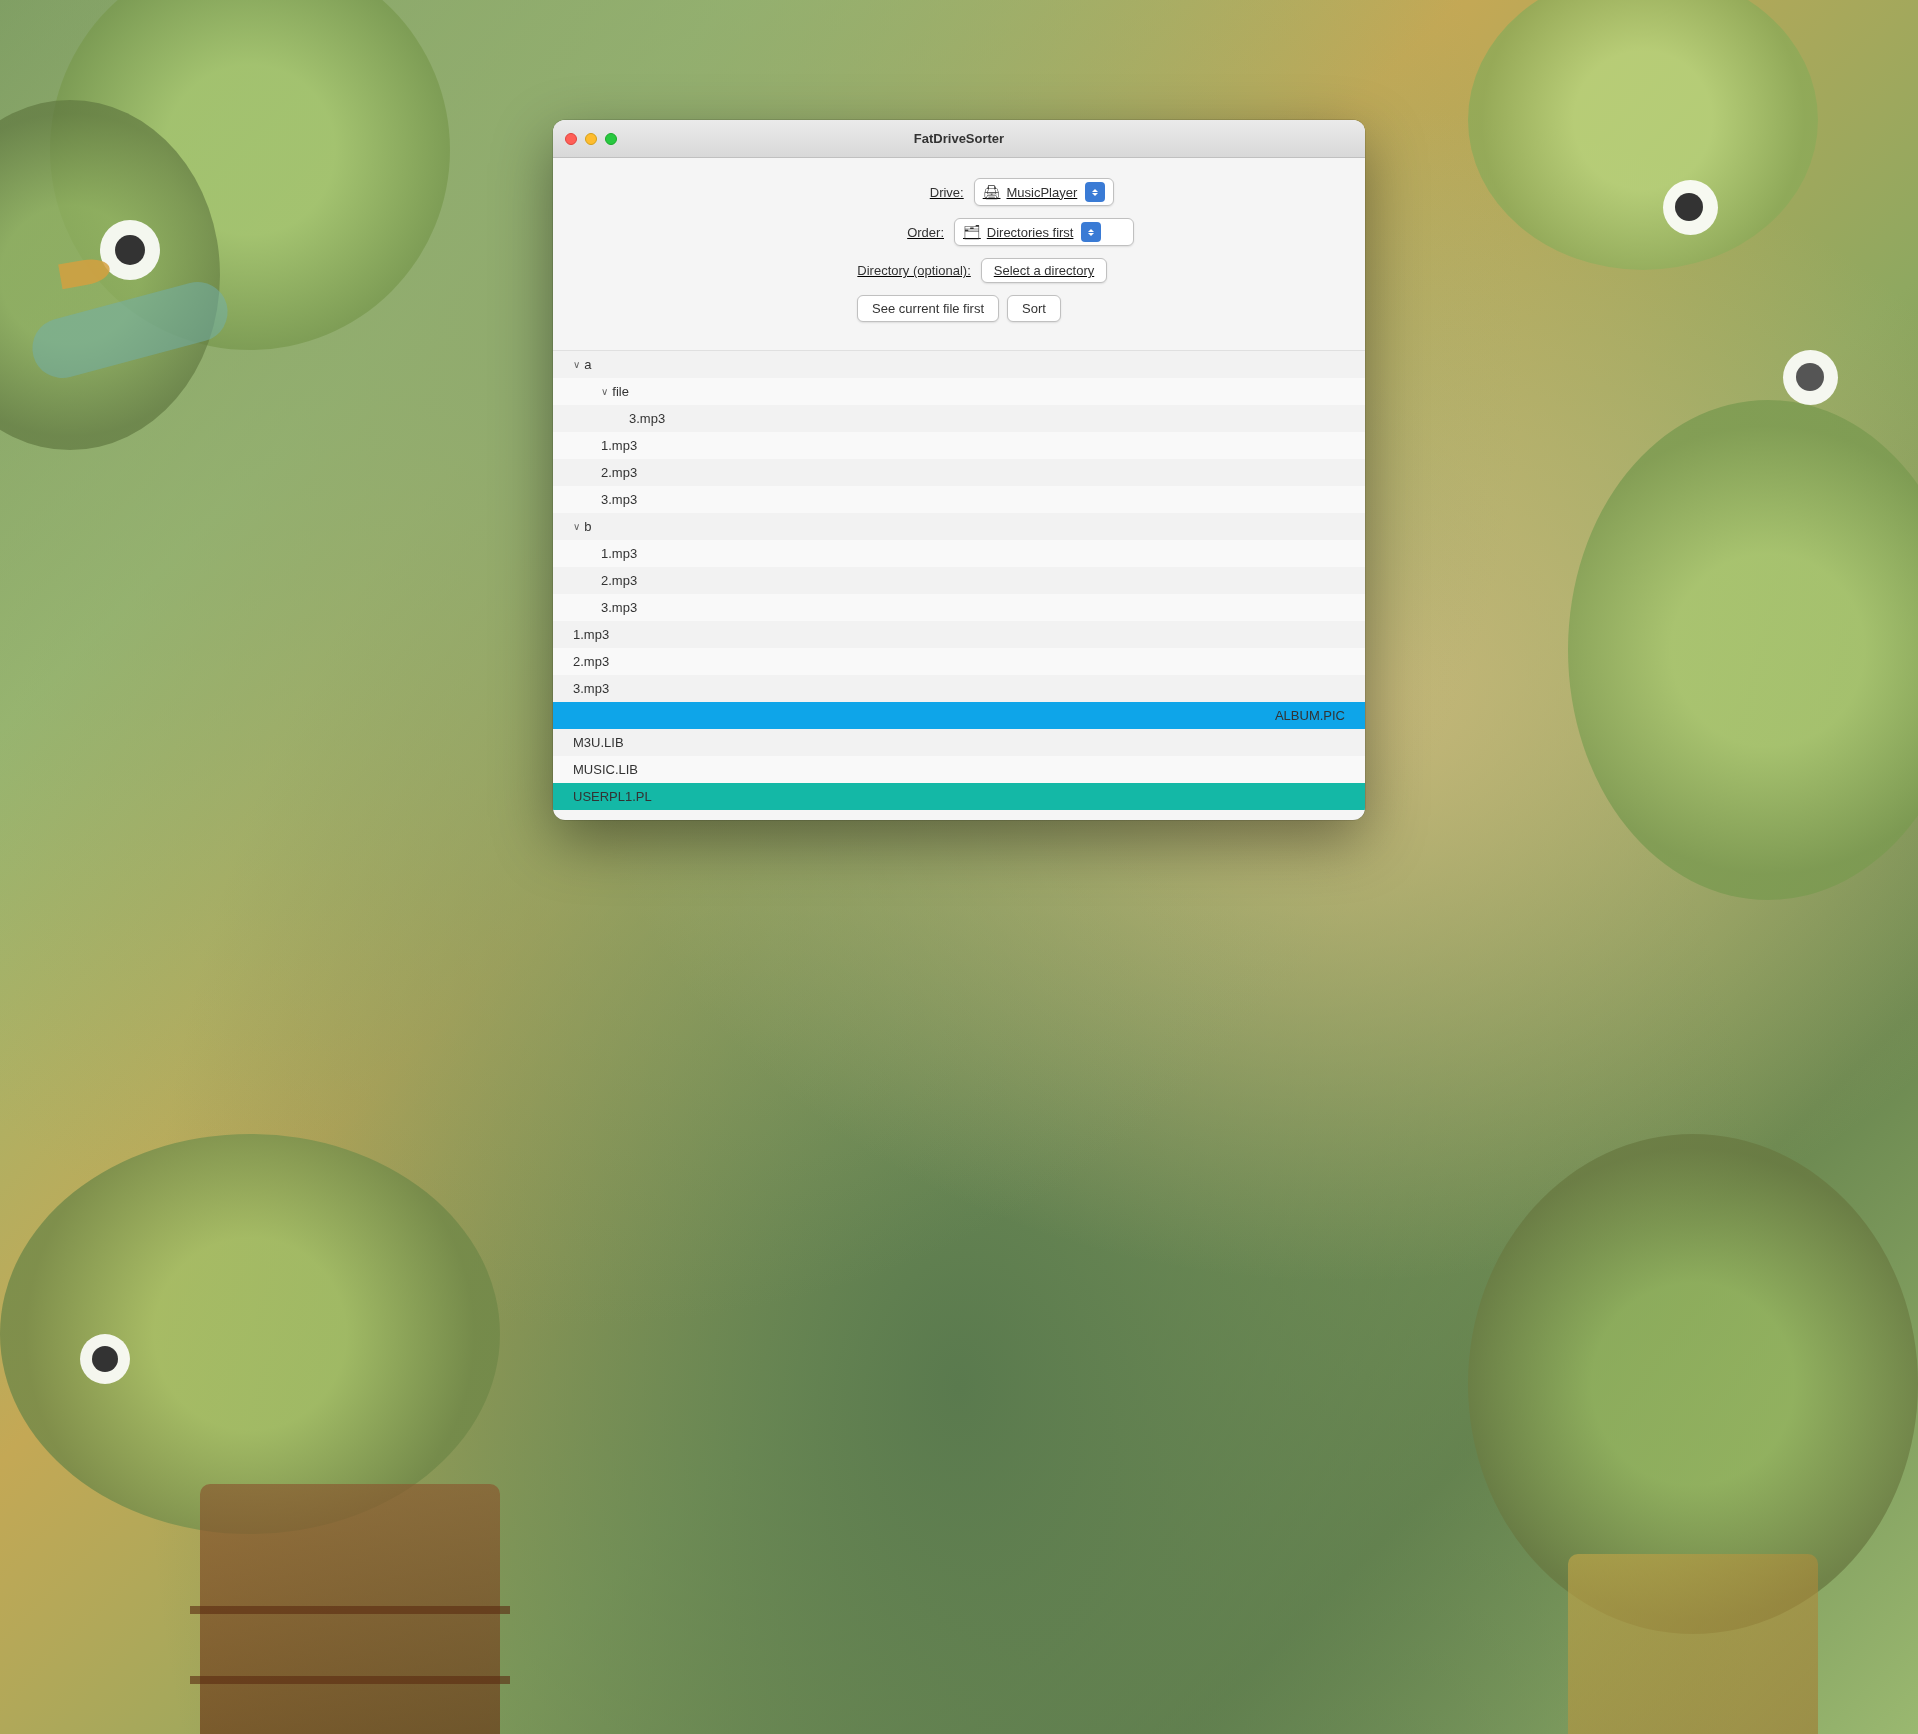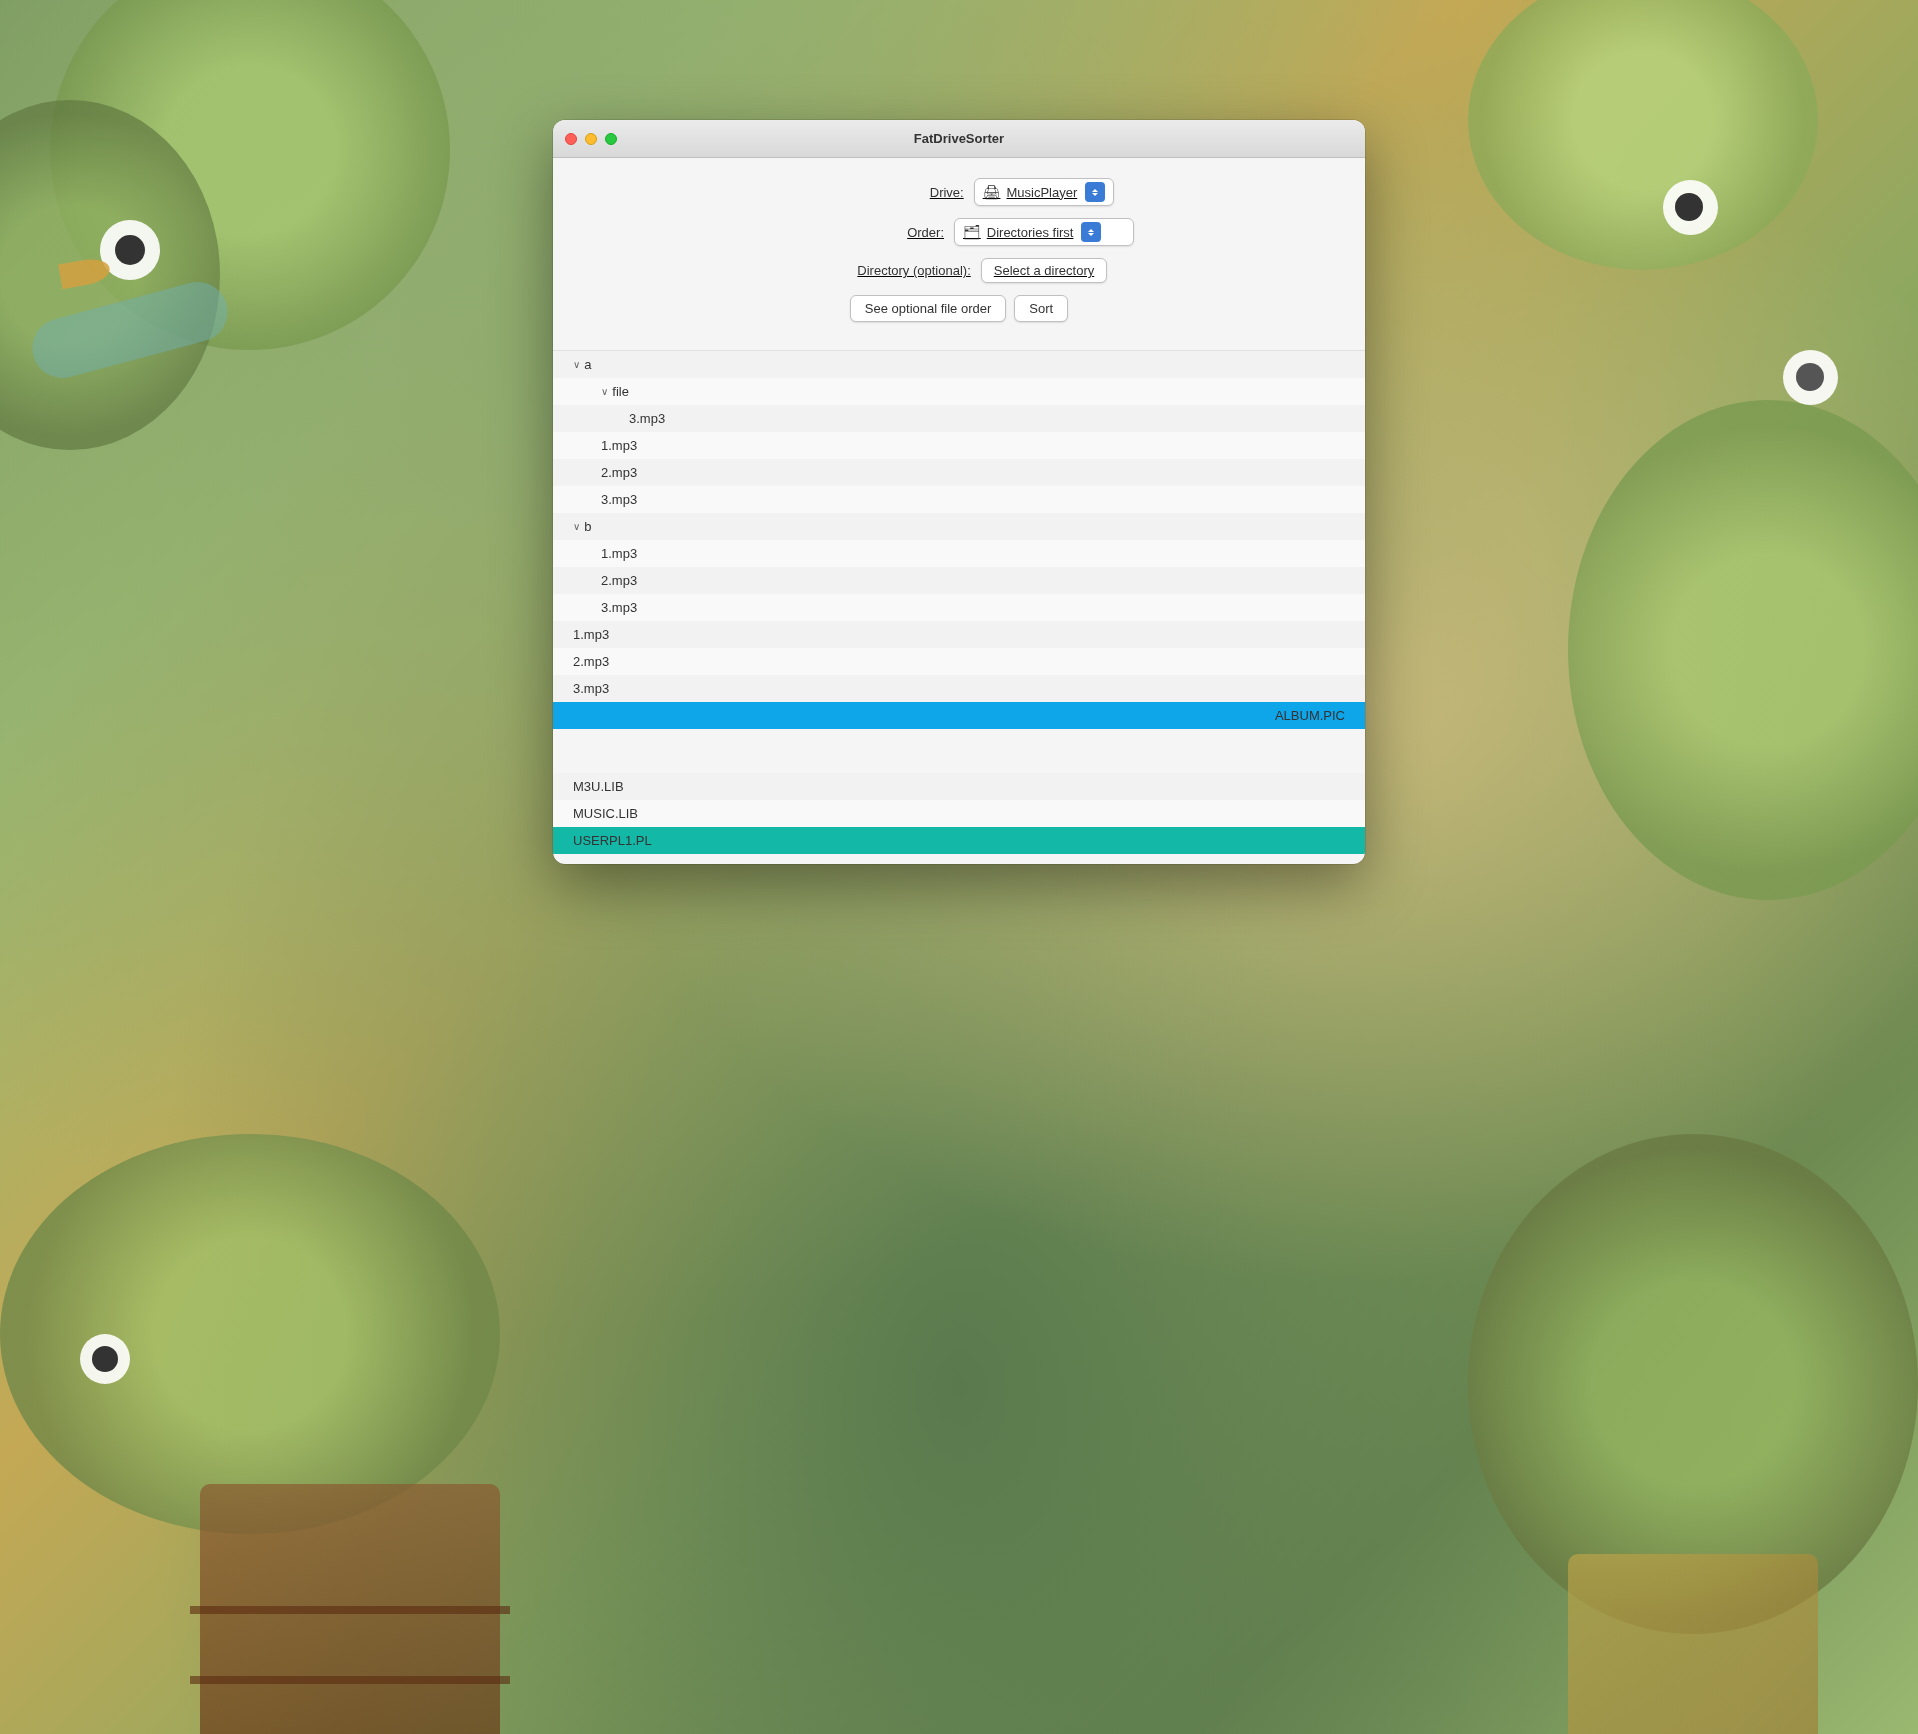--- a/index.html
+++ b/index.html
@@ -332,21 +332,21 @@
           </div>
         </div>
       </div>
 
       <div class="form-row">
         <span class="form-label">Directory (optional):</span>
         <button class="directory-button">Select a directory</button>
       </div>
 
       <div class="action-buttons">
-        <button class="btn">See optional file order</button>
+        <button class="btn">See current file first</button>
         <button class="btn">Sort</button>
       </div>
     </div>
 
     <div class="divider"></div>
 
     <div class="file-tree" id="file-tree-container">
     <div class="tree-item level-0" style="background: rgb(242, 242, 242);">
           <span class="tree-row">
             <span class="chevron">∨</span>
@@ -413,21 +413,21 @@
         <div class="tree-item level-0" style="background: rgb(242, 242, 242);">
           <span class="tree-row">
             <span>3.mp3</span>
           </span>
         </div>
         <div class="tree-item level-0" style="background: #0ea5e9; justify-content: flex-end;">
           <span class="tree-row">
             <span>ALBUM.PIC</span>
           </span>
         </div>
-        <div class="tree-item level-0" style="background: rgb(242, 242, 242); margin-top: 44px;">
+        <div class="tree-item level-0" style="background: rgb(242, 242, 242);">
           <span class="tree-row">
             <span>M3U.LIB</span>
           </span>
         </div>
         <div class="tree-item level-0" style="background: rgb(249, 249, 249);">
           <span class="tree-row">
             <span>MUSIC.LIB</span>
           </span>
         </div>
         <div class="tree-item level-0" style="background: #14b8a6;">

